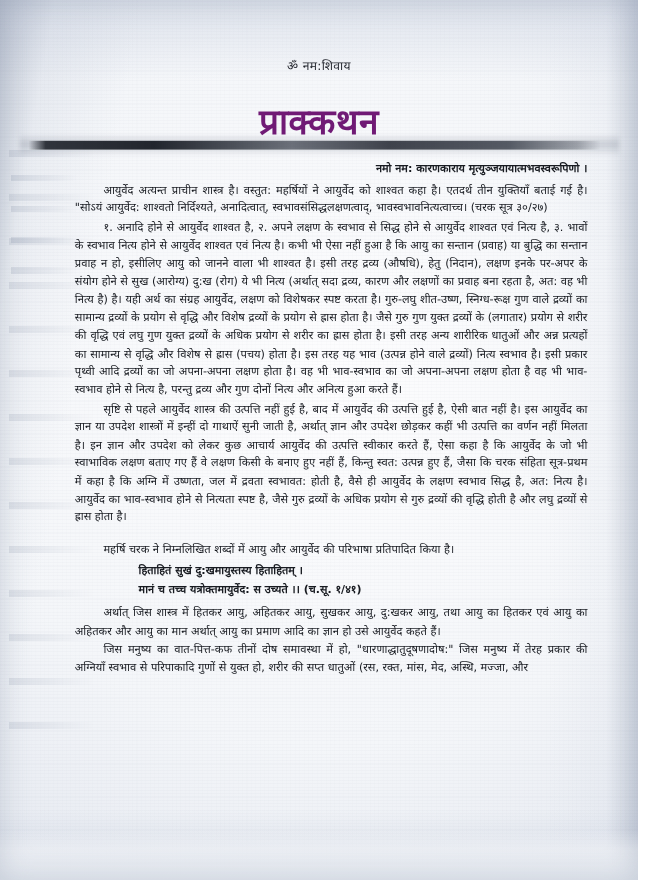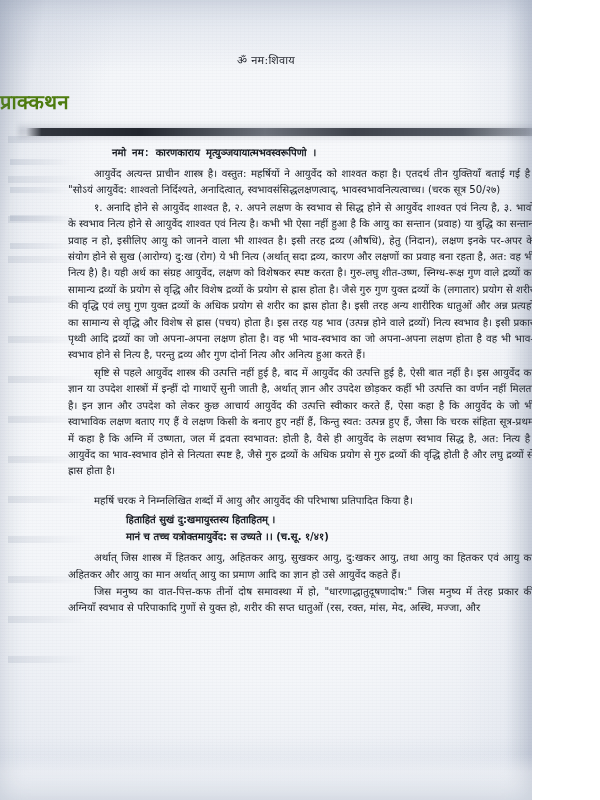--- a/index.html
+++ b/index.html
@@ -2,21 +2,21 @@
 <html><head>
 <meta charset="utf-8">
 <style>
   html, body {
     margin: 0;
     padding: 0;
     background: #ffffff;
   }
   #page {
     position: relative;
-    width: 532px;
+    width: 580px;
     height: 800px;
     overflow: hidden;
     background: #e9ecf2;
     font-family: "DejaVu Sans", sans-serif;
   }
   
   .paper {
     position: absolute;
     inset: 0;
     background:
@@ -110,43 +110,43 @@
     left: 0; right: 0;
     text-align: center;
     font-size: 11px;
     letter-spacing: 0.3px;
     color: #23262e;
   }
   .title {
     position: absolute;
     top: 88px;
     left: 0; right: 0;
-    font-size: 20px;
+    text-align: center;
+    font-size: 32px;
     font-weight: bold;
     letter-spacing: 0.5px;
-    color: #4d7c0f;
+    color: #701a75;
   }
   .body {
     position: absolute;
     left: 68px;
     top: 146px;
     width: 466px;
     font-size: 10.2px;
     line-height: 16.4px;
     text-align: justify;
     color: #181b21;
   }
   .verse {
-    text-align: left;
+    text-align: right;
     margin: 0 0 4px 0;
     font-weight: bold;
     font-size: 10px;
     line-height: 16px;
     padding-left: 44px;
-    font-family: Liberation Mono, monospace;
   }
   .verse .l { display: block; white-space: nowrap; }
   p.para {
     margin: 0 0 1px 0;
     text-indent: 26px;
     text-align: justify;
   }
   p.para.last-blk { margin-bottom: 13px; }
   .blockverse {
     margin: 3px 0 4px 0;
@@ -196,21 +196,21 @@
     <div class="om-line">ॐ नम:शिवाय</div>
 
     <div class="title">प्राक्कथन</div>
 
     <div class="body">
 
       <div class="verse">
         <span class="l">नमो  नम:  कारणकाराय  मृत्युञ्जयायात्मभवस्वरूपिणो  ।</span>
       </div>
 
-      <p class="para">आयुर्वेद अत्यन्त प्राचीन शास्त्र है। वस्तुत: महर्षियों ने आयुर्वेद को शाश्वत कहा है। एतदर्थ तीन युक्तियाँ बताई गई है। "सोऽयं आयुर्वेद: शाश्वतो निर्दिश्यते, अनादित्वात्, स्वभावसंसिद्धलक्षणत्वाद्, भावस्वभावनित्यत्वाच्च। (चरक सूत्र 50/२७)</p>
+      <p class="para">आयुर्वेद अत्यन्त प्राचीन शास्त्र है। वस्तुत: महर्षियों ने आयुर्वेद को शाश्वत कहा है। एतदर्थ तीन युक्तियाँ बताई गई है। "सोऽयं आयुर्वेद: शाश्वतो निर्दिश्यते, अनादित्वात्, स्वभावसंसिद्धलक्षणत्वाद्, भावस्वभावनित्यत्वाच्च। (चरक सूत्र ३०/२७)</p>
 
       <p class="para">१. अनादि होने से आयुर्वेद शाश्वत है, २. अपने लक्षण के स्वभाव से सिद्ध होने से आयुर्वेद शाश्वत एवं नित्य है, ३. भावों के स्वभाव नित्य होने से आयुर्वेद शाश्वत एवं नित्य है। कभी भी ऐसा नहीं हुआ है कि आयु का सन्तान (प्रवाह) या बुद्धि का सन्तान प्रवाह न हो, इसीलिए आयु को जानने वाला भी शाश्वत है। इसी तरह द्रव्य (औषधि), हेतु (निदान), लक्षण इनके पर-अपर के संयोग होने से सुख (आरोग्य) दु:ख (रोग) ये भी नित्य (अर्थात् सदा द्रव्य, कारण और लक्षणों का प्रवाह बना रहता है, अत: वह भी नित्य है) है। यही अर्थ का संग्रह आयुर्वेद, लक्षण को विशेषकर स्पष्ट करता है। गुरु-लघु शीत-उष्ण, स्निग्ध-रूक्ष गुण वाले द्रव्यों का सामान्य द्रव्यों के प्रयोग से वृद्धि और विशेष द्रव्यों के प्रयोग से ह्रास होता है। जैसे गुरु गुण युक्त द्रव्यों के (लगातार) प्रयोग से शरीर की वृद्धि एवं लघु गुण युक्त द्रव्यों के अधिक प्रयोग से शरीर का ह्रास होता है। इसी तरह अन्य शारीरिक धातुओं और अन्न प्रत्यहों का सामान्य से वृद्धि और विशेष से ह्रास (पचय) होता है। इस तरह यह भाव (उत्पन्न होने वाले द्रव्यों) नित्य स्वभाव है। इसी प्रकार पृथ्वी आदि द्रव्यों का जो अपना-अपना लक्षण होता है। वह भी भाव-स्वभाव का जो अपना-अपना लक्षण होता है वह भी भाव-स्वभाव होने से नित्य है, परन्तु द्रव्य और गुण दोनों नित्य और अनित्य हुआ करते हैं।</p>
 
       <p class="para last-blk">सृष्टि से पहले आयुर्वेद शास्त्र की उत्पत्ति नहीं हुई है, बाद में आयुर्वेद की उत्पत्ति हुई है, ऐसी बात नहीं है। इस आयुर्वेद का ज्ञान या उपदेश शास्त्रों में इन्हीं दो गाथाऐं सुनी जाती है, अर्थात् ज्ञान और उपदेश छोड़कर कहीं भी उत्पत्ति का वर्णन नहीं मिलता है। इन ज्ञान और उपदेश को लेकर कुछ आचार्य आयुर्वेद की उत्पत्ति स्वीकार करते हैं, ऐसा कहा है कि आयुर्वेद के जो भी स्वाभाविक लक्षण बताए गए हैं वे लक्षण किसी के बनाए हुए नहीं हैं, किन्तु स्वत: उत्पन्न हुए हैं, जैसा कि चरक संहिता सूत्र-प्रथम में कहा है कि अग्नि में उष्णता, जल में द्रवता स्वभावत: होती है, वैसे ही आयुर्वेद के लक्षण स्वभाव सिद्ध है, अत: नित्य है। आयुर्वेद का भाव-स्वभाव होने से नित्यता स्पष्ट है, जैसे गुरु द्रव्यों के अधिक प्रयोग से गुरु द्रव्यों की वृद्धि होती है और लघु द्रव्यों से ह्रास होता है।</p>
 
       <p class="lead tight">महर्षि चरक ने निम्नलिखित शब्दों में आयु और आयुर्वेद की परिभाषा प्रतिपादित किया है।</p>
 
       <div class="blockverse">
         <span class="l">हिताहितं सुखं दु:खमायुस्तस्य हिताहितम् ।</span>
         <span class="l">मानं च तच्च यत्रोक्तमायुर्वेद: स उच्यते ।। (च.सू. १/४१)</span>

